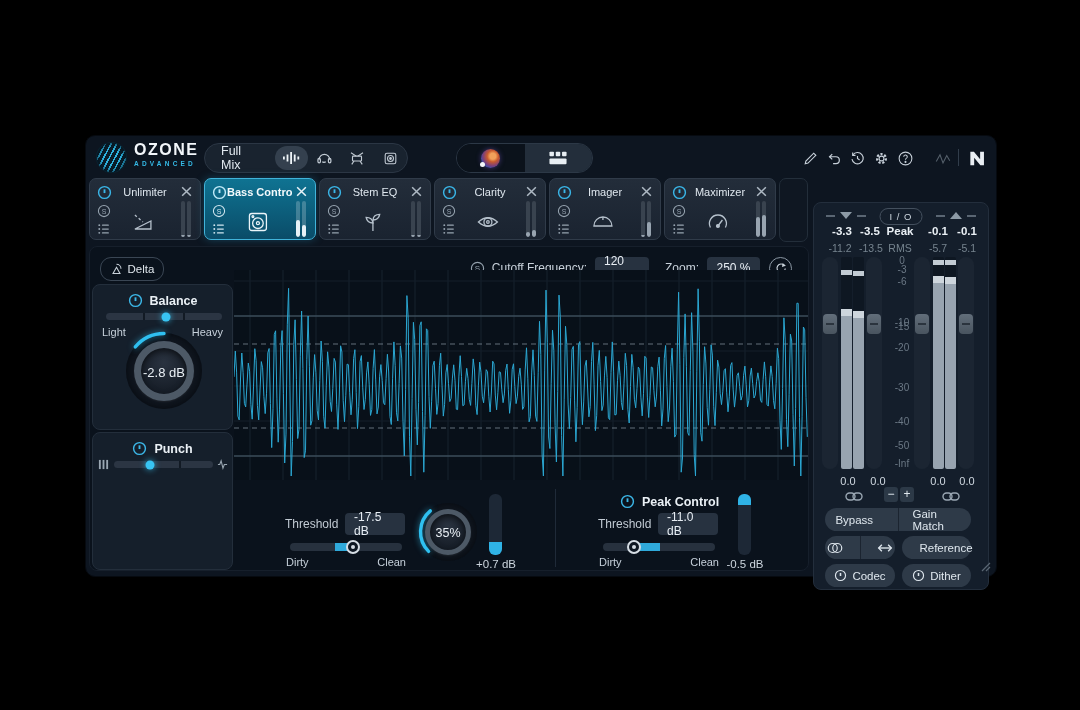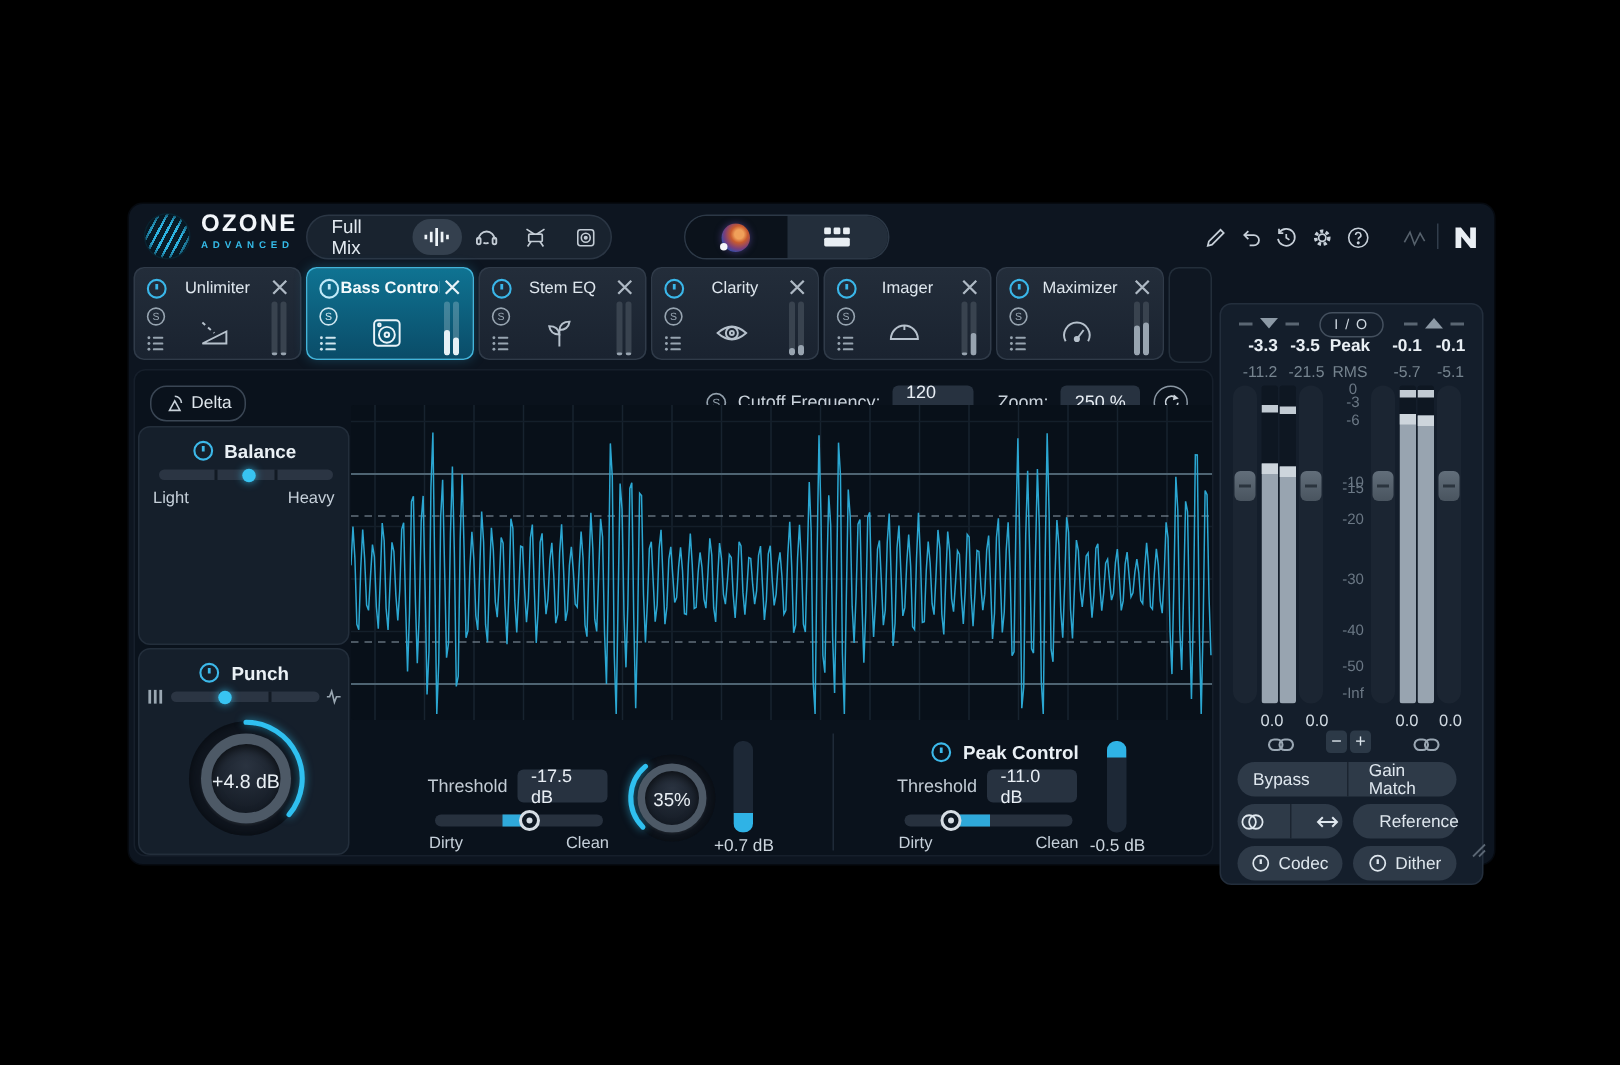--- a/index.html
+++ b/index.html
@@ -582,20 +582,28 @@
         </div>
         <div class="hslider" style="left:13px;top:28px;width:116px">
           <span class="gap" style="left:32%"></span>
             <span class="gap" style="left:66%"></span>
           <span class="dot" id="balance-dot" style="left: 52%;"></span>
         </div>
         <div class="endlabels" style="left:9px;right:9px;top:41px">
           <span>Light</span>
           <span>Heavy</span>
         </div>
+        <div class="knob" style="left:31px;top:46px;width:80px;height:80px">
+          <span class="glow" style="inset:2px"></span>
+          <svg class="karc" width="80" height="80">
+              <path d="M11.3 15.9 A37.5 37.5 0 0 1 40.0 2.5" fill="none" stroke="#2fc0f0" stroke-width="3.4" stroke-linecap="round"></path>
+            </svg>
+          <span class="face" style="inset:10px"></span>
+          <span class="kval" style="top:34px">-2.8 dB</span>
+        </div>
       </div>
 
       <div class="abs sidepanel" style="left:2px;top:185px;width:141px;height:138px">
         <div class="secthead" style="top:8px">
           <span class="pow-ic">
             <svg width="15" height="15" viewBox="0 0 16 16" fill="none" stroke="currentColor" stroke-width="1.5">
                 <circle cx="8" cy="8" r="6.3"></circle>
                 <line x1="8" y1="4.6" x2="8" y2="8.6" stroke-width="2"></line>
               </svg>
           </span>
@@ -611,28 +619,20 @@
         <div class="hslider" style="left:21px;top:28px;width:99px">
           <span class="gap" style="left:32%"></span>
             <span class="gap" style="left:66%"></span>
           <span class="dot" id="punch-dot" style="left: 36%;"></span>
         </div>
         <span class="punch-endic" style="right:4px;top:26px">
           <svg width="11" height="11" viewBox="0 0 12 12" fill="none" stroke="currentColor" stroke-width="1.2">
               <path d="M1 6h2l1.5-4 2 8L8 6h3"></path>
             </svg>
         </span>
-        <div class="knob" style="left:31px;top:46px;width:80px;height:80px">
-          <span class="glow" style="inset:2px"></span>
-          <svg class="karc" width="80" height="80">
-              <path d="M40.0 2.5 A37.5 37.5 0 0 1 68.7 64.1" fill="none" stroke="#2fc0f0" stroke-width="3.4" stroke-linecap="round"></path>
-            </svg>
-          <span class="face" style="inset:10px"></span>
-          <span class="kval" style="top:34px">+4.8 dB</span>
-        </div>
       </div>
 
       <span class="thr-label" style="left:195px;top:270px">Threshold</span>
       <span class="abs valbox" style="left:255px;top:266px;width:42px">-17.5 dB</span>
       <div class="dslider" style="left:200px;top:296px;width:112px" id="sus-slider">
         <span class="fill" style="left: 40%; width: 16%;"></span>
           <span class="handle" style="left: 56%;">
             <i></i>
           </span>
       </div>
@@ -695,21 +695,21 @@
           <span class="dash"></span>
       </span>
 
       <span class="mcol prow" style="left:28px">-3.3</span>
       <span class="mcol prow" style="left:56px">-3.5</span>
       <span class="mcol prow" style="left:86px">Peak</span>
       <span class="mcol prow" style="left:124px">-0.1</span>
       <span class="mcol prow" style="left:153px">-0.1</span>
 
       <span class="mcol rrow" style="left:26px">-11.2</span>
-      <span class="mcol rrow" style="left:57px">-21.5</span>
+      <span class="mcol rrow" style="left:57px">-13.5</span>
       <span class="mcol rrow" style="left:86px">RMS</span>
       <span class="mcol rrow" style="left:124px">-5.7</span>
       <span class="mcol rrow" style="left:153px">-5.1</span>
 
       <div class="marea" id="marea">
         <div class="mslot" style="left:8px">
             <span class="fhandle" style="top: 57.24px;">
               <i></i>
             </span>
           </div>

